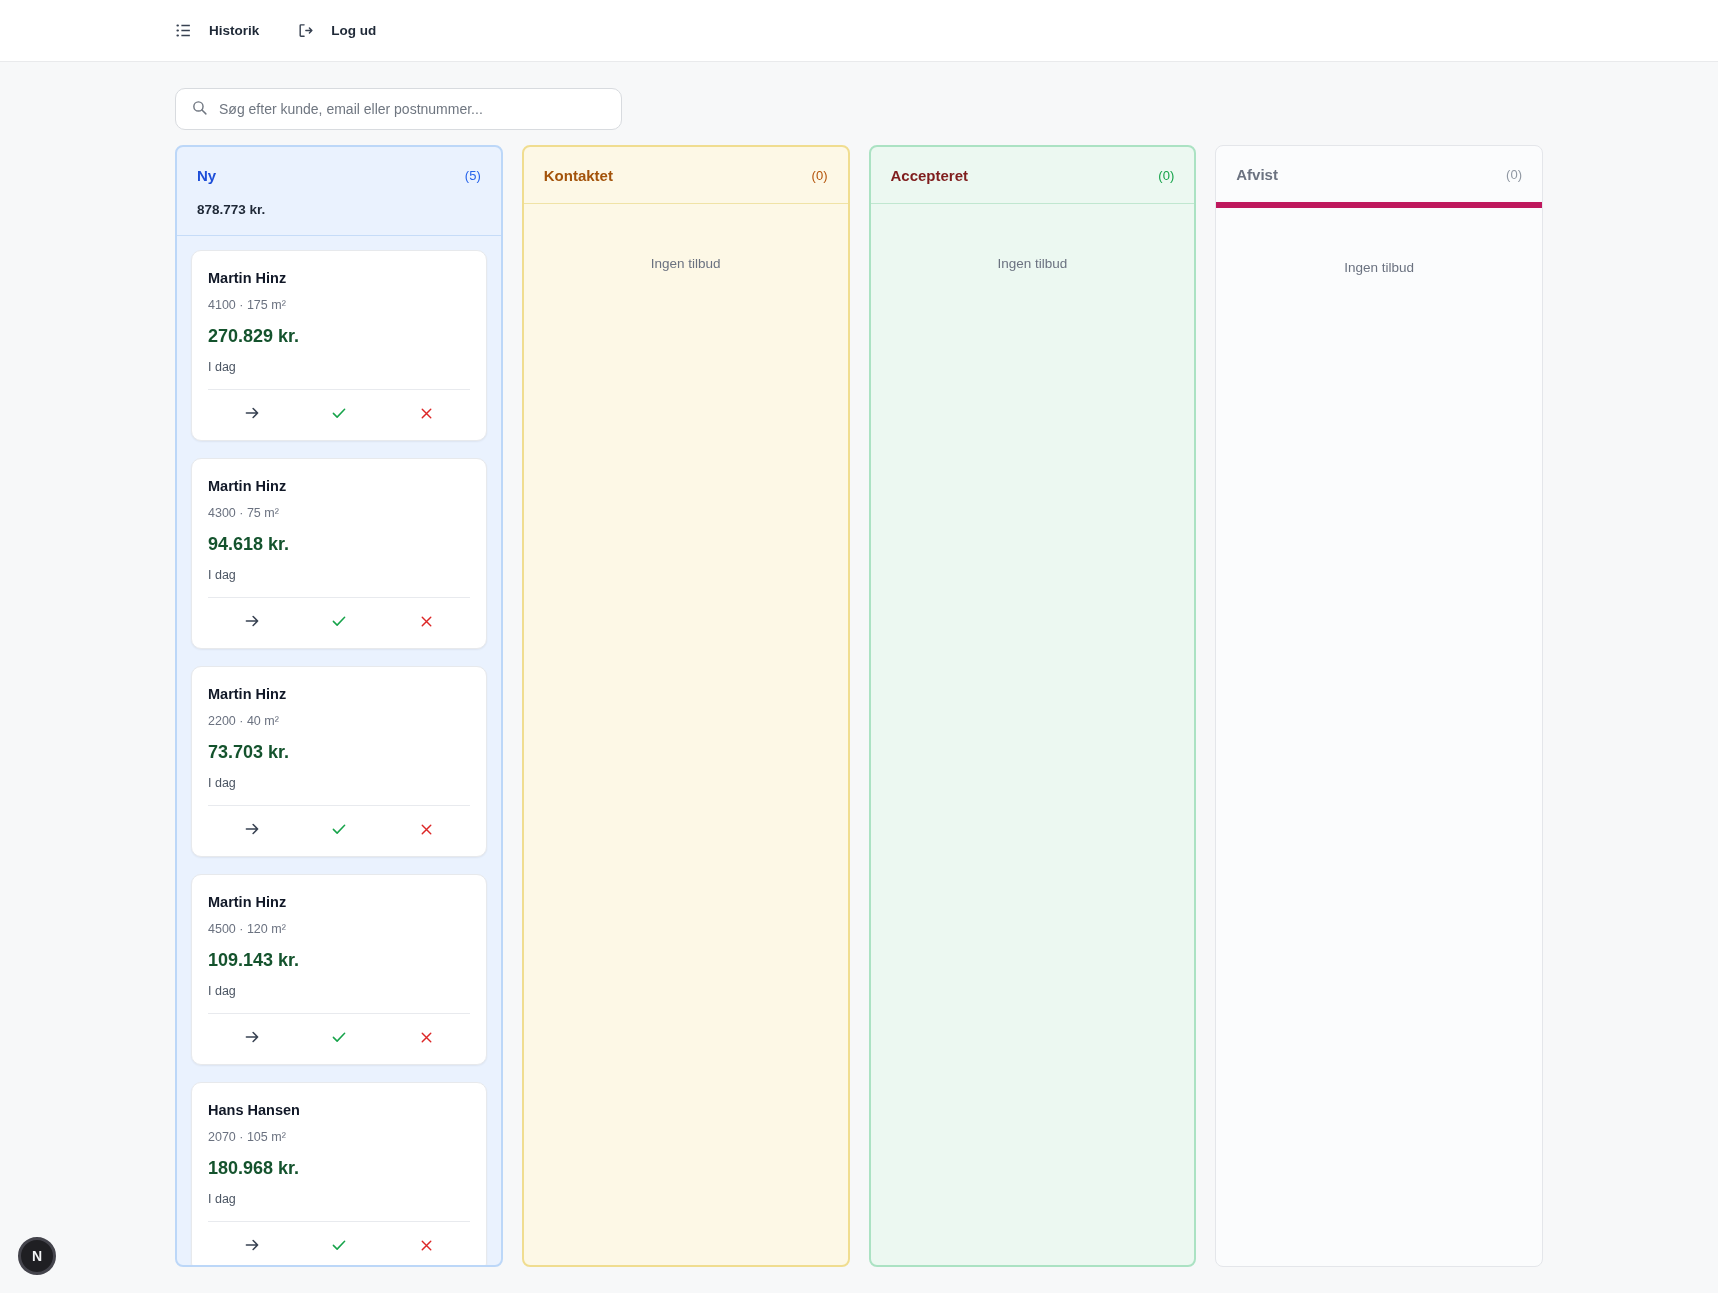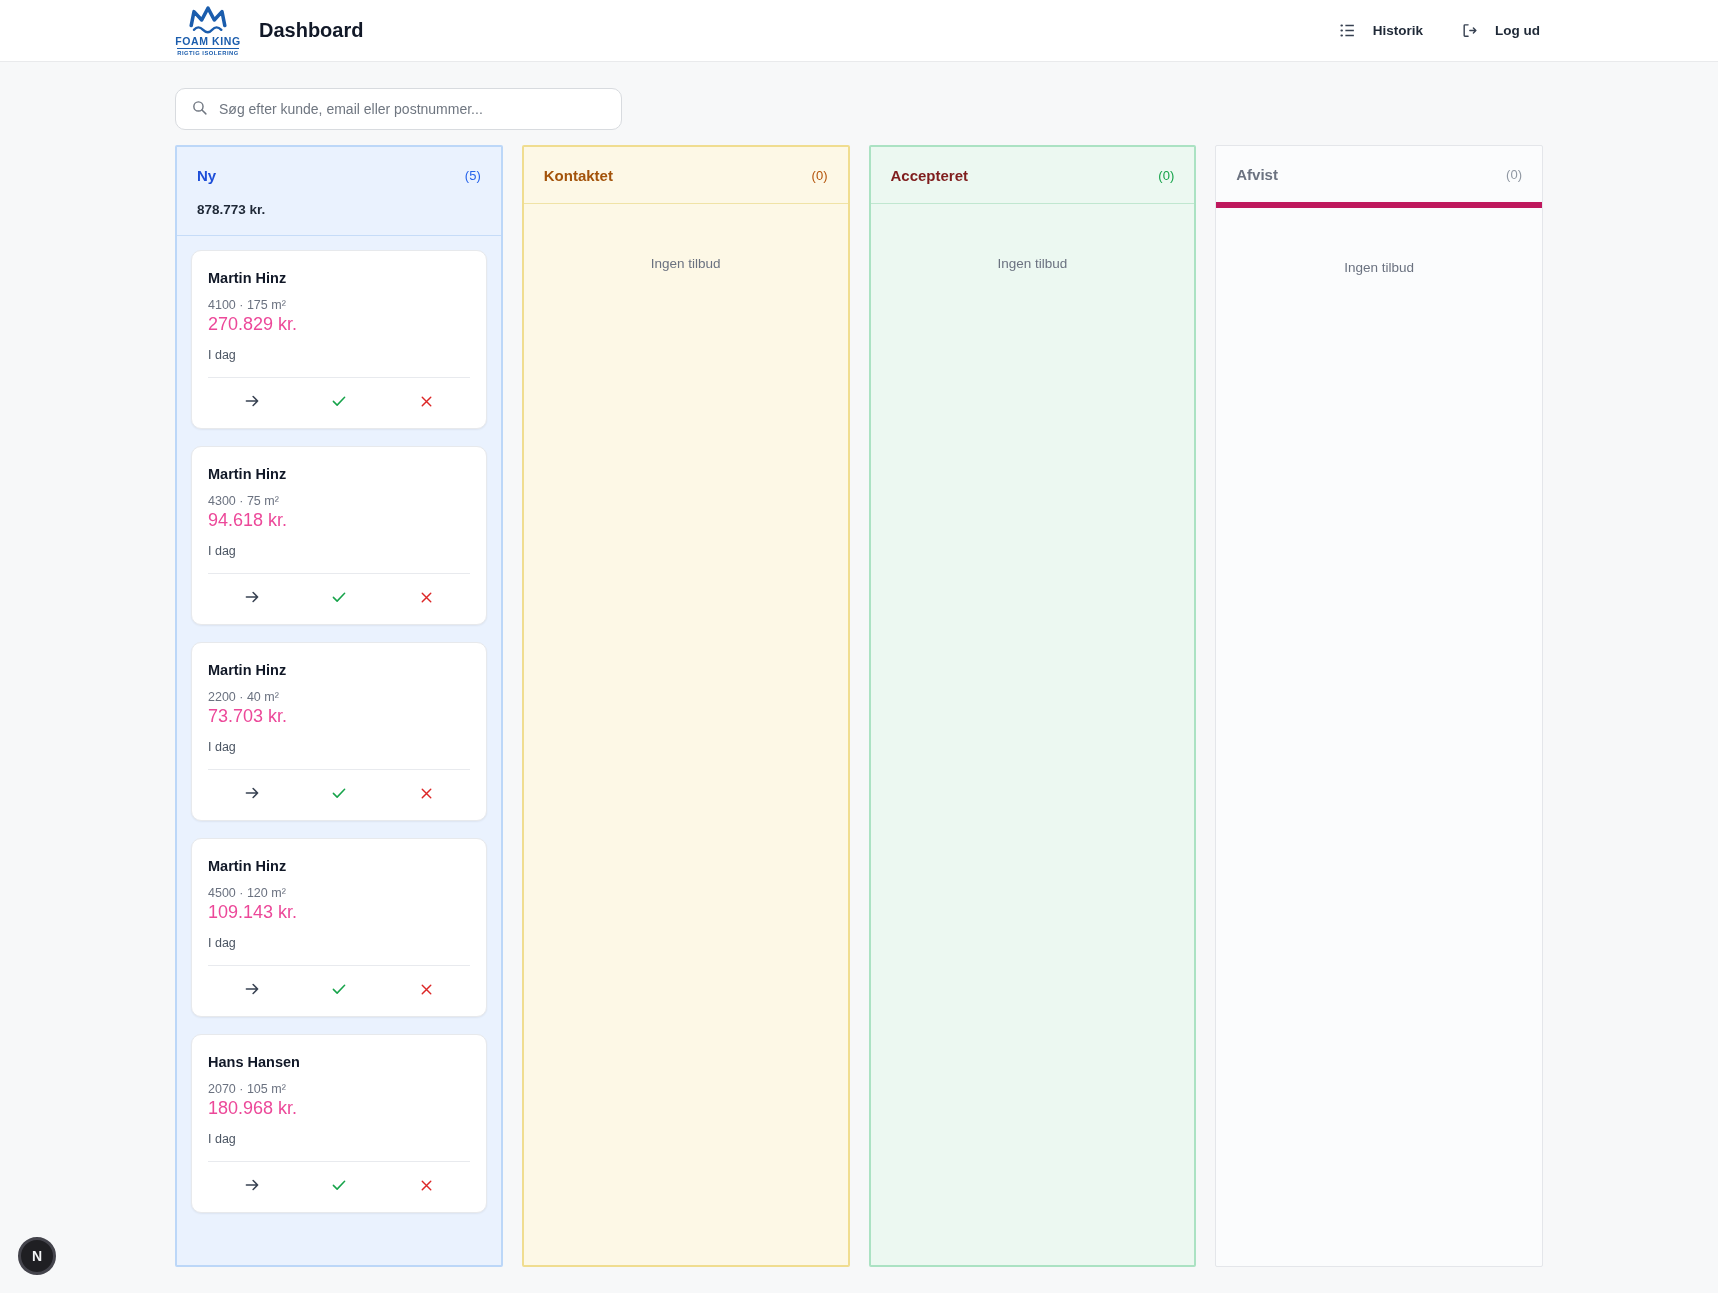--- a/index.html
+++ b/index.html
@@ -55,21 +55,21 @@
   .search-box input::placeholder { color: #6f7680; }
 
   
   .board {
     margin-top: 15px;
     display: grid;
     grid-template-columns: repeat(4, 1fr);
     gap: 19px;
     height: 1122px;
   }
-  .column { border-radius: 2px; display: flex; flex-direction: column; overflow: hidden; }
+  .column { border-radius: 8px; display: flex; flex-direction: column; overflow: hidden; }
   .col-ny        { background: #eaf2fe; border: 2px solid #bcd7f8; }
   .col-kontaktet { background: #fdf8e6; border: 2px solid #f0dd90; }
   .col-accepteret{ background: #ecf8f1; border: 2px solid #abe2c3; }
   .col-afvist    { background: #fbfcfd; border: 1px solid #e4e6ea; }
 
   .column-header { padding: 17px 20px 15px; }
   .col-ny        .column-header { border-bottom: 1px solid #c6dcf8; }
   .col-kontaktet .column-header { border-bottom: 1px solid #f0e3a6; }
   .col-accepteret.column .column-header { border-bottom: 1px solid #c0e7d0; }
   .col-afvist    .column-header { border-bottom: 6px solid #be185d; }
@@ -90,53 +90,40 @@
   .card {
     background: #fff;
     border: 1px solid #e7e9ec;
     border-radius: 10px;
     box-shadow: 0 1px 2px rgba(16,24,40,.06);
     padding: 17px 16px 6px;
     cursor: grab;
   }
   .card-name    { font-size: 14.5px; font-weight: 700; color: #111827; line-height: 20px; }
   .card-details { margin-top: 9px; font-size: 12.5px; color: #6b7280; line-height: 16px; }
-  .card-price   { font-size: 18px; font-weight: 400; color: #ec4899; line-height: 22px; }
+  .card-price   { margin-top: 12px; font-size: 18px; font-weight: 700; color: #14532d; line-height: 22px; }
   .card-date    { margin-top: 12px; font-size: 12.5px; color: #4b5563; line-height: 16px; }
   .card-footer  { margin-top: 14px; border-top: 1px solid #e8eaee; display: flex; padding: 11px 0 9px; }
   .card-action  { flex: 1; display: flex; align-items: center; justify-content: center; background: none; border: none; cursor: pointer; padding: 3px 0; }
   .card-action svg { display: block; }
 
   
   .floating-avatar {
     position: absolute; left: 18px; top: 1237px;
     width: 38px; height: 38px; border-radius: 50%;
     background: #1f1f23; border: 3px solid #44444c;
     color: #f3f4f6; font-size: 14px; font-weight: 600;
     display: flex; align-items: center; justify-content: center;
     cursor: pointer;
   }
 </style>
 </head>
 <body>
 
 <header class="app-header">
-  <div class="header-left">
-    <div class="logo">
-      <span>
-        <svg width="46" height="28" viewBox="0 0 64 40" fill="none">
-          <path d="M8 28 L12 8 L23 20 L32 3 L41 20 L52 8 L56 28" stroke="#1b5dad" stroke-width="5" stroke-linejoin="round" stroke-linecap="round" fill="none"></path>
-          <path d="M12 34 q6 -7 13 0 t13 0 t13 0" stroke="#1b5dad" stroke-width="3.5" fill="none" stroke-linecap="round"></path>
-        </svg>
-      </span>
-      <span class="logo-name">FOAM KING</span>
-      <span class="logo-tagline">RIGTIG ISOLERING</span>
-    </div>
-    <h1 class="page-title">Dashboard</h1>
-  </div>
 
   <div class="header-actions">
     <button class="header-action">
       <span>
         <svg width="17" height="17" viewBox="0 0 24 24" fill="none" stroke="#374151" stroke-width="2">
           <path d="M9 5h12M9 12h12M9 19h12"></path>
           <path d="M3.5 5h.6M3.5 12h.6M3.5 19h.6" stroke-width="3" stroke-linecap="round"></path>
         </svg>
       </span>
       <span>Historik</span>

